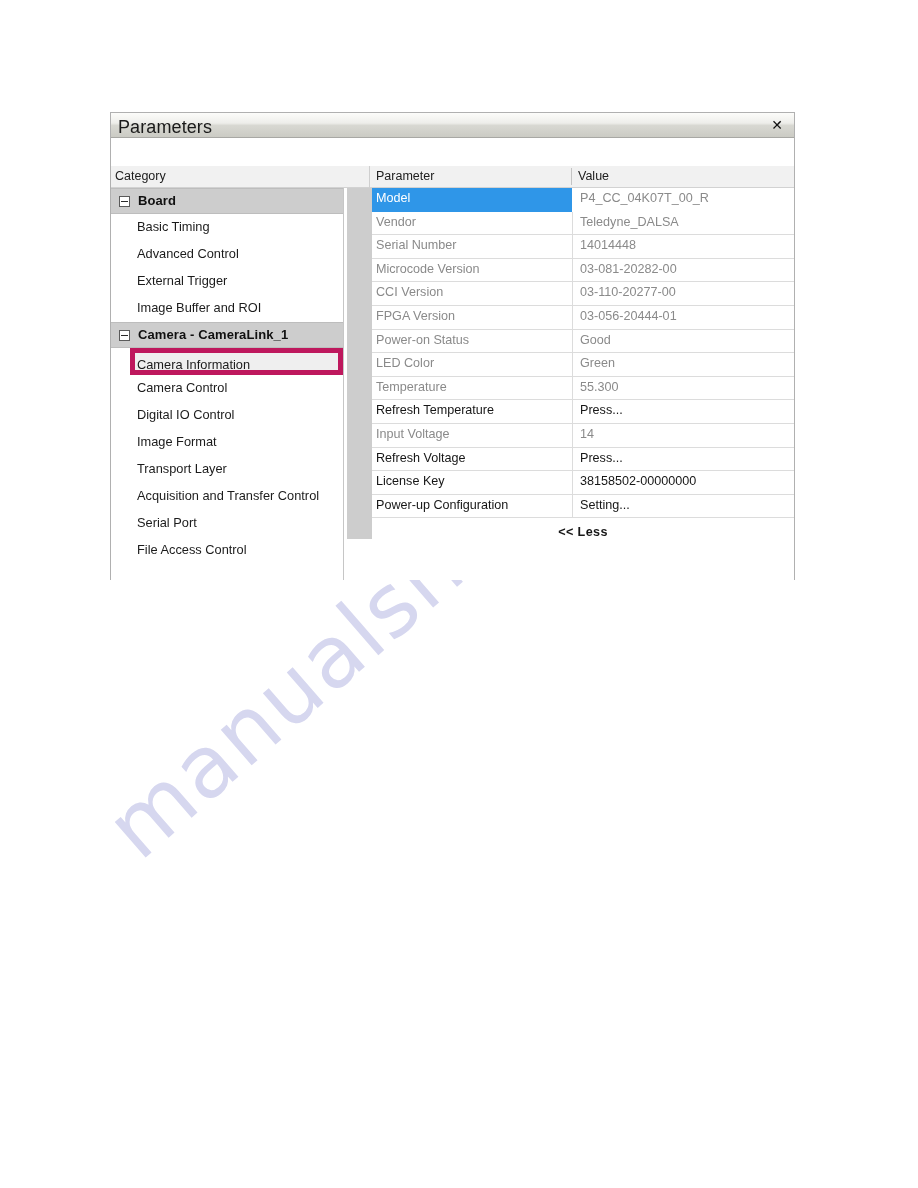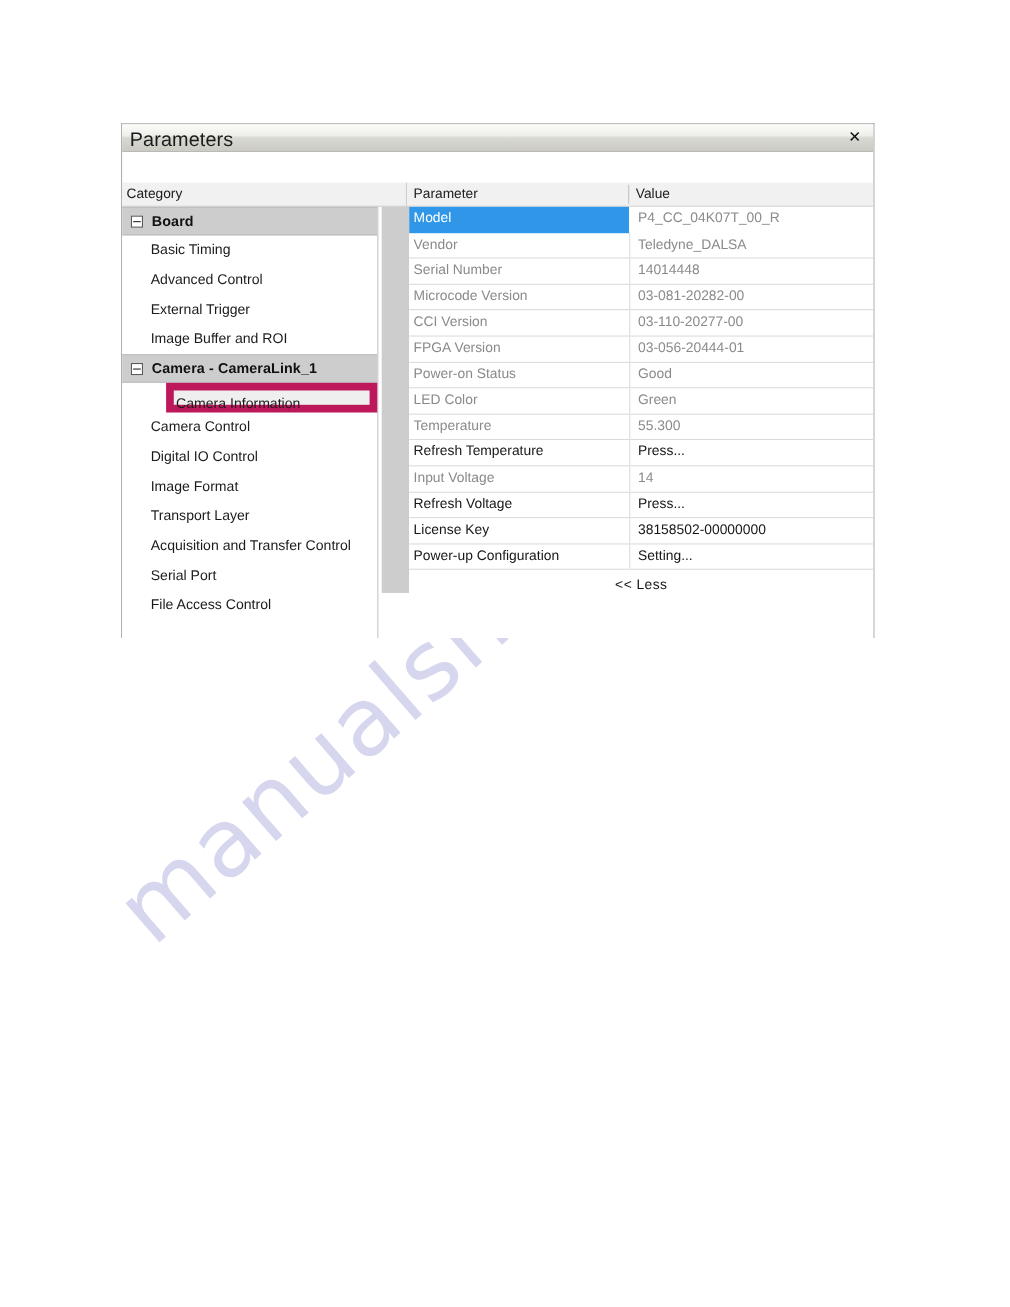--- a/index.html
+++ b/index.html
@@ -180,23 +180,23 @@
     cursor: pointer;
   }
   .tree-item .item-label {
     position: absolute;
     left: 26px;
     top: 5px;
     font-size: 12.8px;
     color: #1b1b1b;
   }
   .tree-item.selected {
-    margin-left: 40px;
+    margin-left: 19px;
     background: #efefef;
-    border: 7px solid #be185d;
+    border: 5px solid #be185d;
     box-sizing: border-box;
     height: 27px;
   }
   .tree-item.selected .item-label {
     left: 2px;
     top: 4px;
   }
 
   
   #table-gutter {
@@ -277,21 +277,21 @@
     position: relative;
     height: 26px;
     text-align: center;
     padding-top: 4px;
     box-sizing: border-box;
     cursor: pointer;
   }
   #less-toggle span {
     font-size: 12.6px;
     color: #161616;
-    font-weight: normal;
+    font-weight: bold;
     letter-spacing: 0.4px;
   }
 </style>
 </head>
 <body>
 
 <div id="watermark-layer">
   <div id="watermark-text">manualshive.com</div>
 </div>
 

